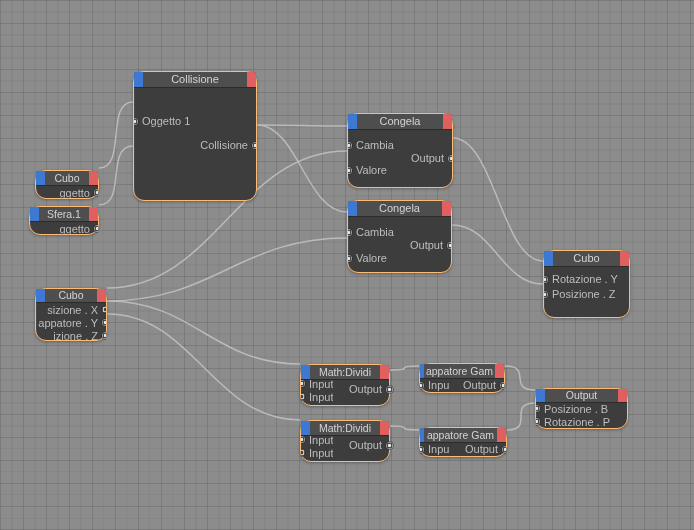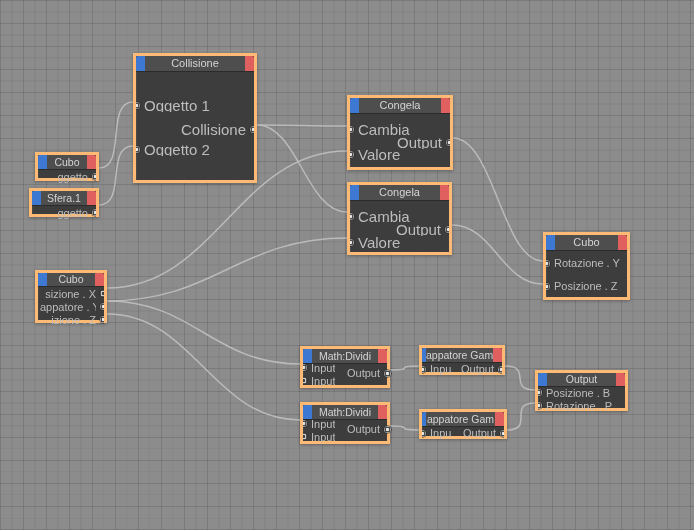--- a/index.html
+++ b/index.html
@@ -10,40 +10,40 @@
     background-image:
       repeating-linear-gradient(90deg, rgba(0,0,0,.09) 0 1px, transparent 1px 23px),
       repeating-linear-gradient(0deg,  rgba(0,0,0,.09) 0 1px, transparent 1px 23px),
       repeating-linear-gradient(90deg, rgba(0,0,0,.04) 0 1px, transparent 1px 11.5px),
       repeating-linear-gradient(0deg,  rgba(0,0,0,.04) 0 1px, transparent 1px 11.5px);
   }
   #wires{position:absolute;left:0;top:0;width:694px;height:530px;z-index:1;}
   .wire{fill:none;stroke:#bdbdbd;stroke-width:1.5;opacity:.95;}
   .node{
     position:absolute;z-index:2;background:#3d3d3d;
-    border:3px solid #fdba74;border-radius:0;
+    border:1px solid #fdba74;border-radius:11px;
     box-shadow:0 1px 3px rgba(0,0,0,.3), inset 1px 0 0 rgba(255,255,255,.06);
-    box-sizing:border-box;color:#bdbdbd;
+    box-sizing:border-box;color:#bdbdbd;margin-top:18px;
   }
   .hdr{
     display:flex;align-items:stretch;background:#4e4e4e;
     border-bottom:1px solid #2b2b2b;border-radius:2px 2px 0 0;overflow:hidden;
   }
   .hdr .title{
     flex:1;text-align:center;color:#d4d4d4;white-space:nowrap;overflow:hidden;
   }
   .corner{width:9px;flex:0 0 9px;}
   .corner.blue{background:#3d79d2;}
   .corner.red{background:#e06060;}
   .hdr15{height:15px;} .hdr15 .title{font-size:11px;line-height:15px;}
   .hdr14{height:14px;} .hdr14 .title{font-size:10.5px;line-height:14px;}
   .hdr13{height:13px;} .hdr13 .title{font-size:10.5px;line-height:13px;}
   .row{
     display:flex;align-items:center;white-space:nowrap;overflow:hidden;
-    font-size:15px;padding:0 2px;box-sizing:border-box;
+    font-size:11px;padding:0 2px;box-sizing:border-box;
   }
   .row.abs{position:absolute;left:0;right:0;height:14px;}
   .row.flow{height:13px;}
   .row .lbl{overflow:hidden;white-space:nowrap;}
   .row.rtl{justify-content:flex-end;text-align:right;}
   .sm{font-size:11px;}
   .port{
     width:7px;height:7px;border-radius:50%;flex:0 0 7px;
     background:radial-gradient(circle,#e8e8e8 0 1.4px,#4a4a4a 1.5px 2.9px,#9a9a9a 3px);
     box-shadow:0 0 0 0.5px #262626;
@@ -111,24 +111,20 @@
     <span class="corner red"></span>
   </div>
   <div class="row abs" style="top:42px">
     <span class="port in"></span>
     <span class="lbl">Oggetto 1</span>
   </div>
   <div class="row abs out-row" style="top:66px">
     <span class="lbl">Collisione</span>
     <span class="port out"></span>
   </div>
-  <div class="row abs" style="top:86px">
-    <span class="port in"></span>
-    <span class="lbl">Oggetto 2</span>
-  </div>
 </div>
 
 <div class="node" style="left:347px;top:95px;width:106px;height:75px">
   <div class="hdr hdr15">
     <span class="corner blue"></span>
     <span class="title">Congela</span>
     <span class="corner red"></span>
   </div>
   <div class="row abs" style="top:24px">
     <span class="port in"></span>
@@ -187,21 +183,21 @@
 <div class="node" style="left:543px;top:232px;width:87px;height:68px">
   <div class="hdr hdr15">
     <span class="corner blue"></span>
     <span class="title">Cubo</span>
     <span class="corner red"></span>
   </div>
   <div class="row abs sm" style="top:21px">
     <span class="port in"></span>
     <span class="lbl">Rotazione . Y</span>
   </div>
-  <div class="row abs sm" style="top:44px">
+  <div class="row abs sm" style="top:36px">
     <span class="port in"></span>
     <span class="lbl">Posizione . Z</span>
   </div>
 </div>
 
 <div class="node" style="left:300px;top:346px;width:90px;height:42px">
   <div class="hdr hdr14">
     <span class="corner blue"></span>
     <span class="title">Math:Dividi</span>
     <span class="corner red"></span>

